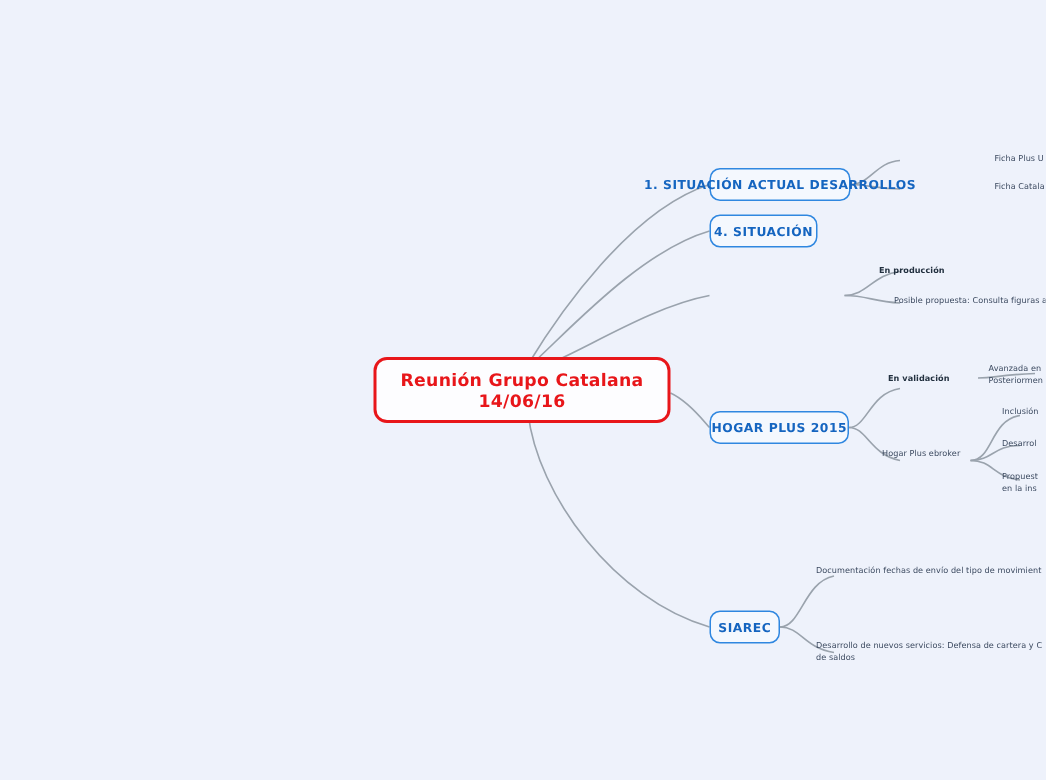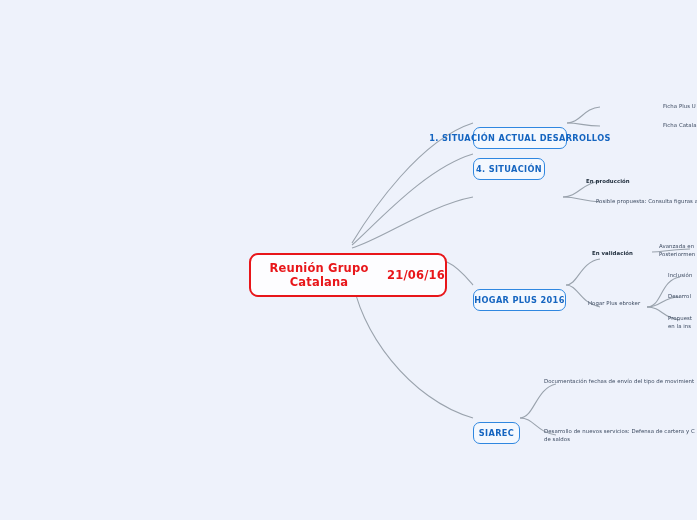--- a/index.html
+++ b/index.html
@@ -28,21 +28,20 @@
     height: 520px;
     pointer-events: none;
   }
   .node {
     position: absolute;
     box-sizing: border-box;
     display: flex;
     align-items: center;
     justify-content: center;
     text-align: center;
-    margin-top: 15px;
   }
   
   .root {
     border: 2px solid #e8161a;
     border-radius: 9px;
     background: #fdfdff;
     color: #e8161a;
     font-weight: bold;
     font-size: 11.5px;
     line-height: 14px;
@@ -99,36 +98,36 @@
       <path d="M652,252 C 664,252 664,250 690,249"></path>
       <path d="M647,307 C 662,307 660,280 680,277"></path>
       <path d="M647,307 C 662,307 662,297 680,297"></path>
       <path d="M647,307 C 662,307 662,318 680,320"></path>
 
       <path d="M520,418 C 534,418 536,388 556,384"></path>
       <path d="M520,418 C 534,418 536,432 556,435"></path>
     </g>
   </svg>
 
-  <div class="node root" style="left:249px; top:238px; width:198px; height:44px; flex-direction:row;">
+  <div class="node root" style="left:249px; top:238px; width:198px; height:44px; flex-direction:column;">
     <span>Reunión Grupo Catalana</span>
-    <span>21/06/16</span>
+    <span>14/06/16</span>
   </div>
 
   <div class="node lvl1" style="left:473px; top:112px; width:94px; height:22px;">
     <span>1. SITUACIÓN ACTUAL DESARROLLOS</span>
   </div>
 
   <div class="node lvl1" style="left:473px; top:143px; width:72px; height:22px;">
     <span>4. SITUACIÓN</span>
   </div>
 
 
   <div class="node lvl1" style="left:473px; top:274px; width:93px; height:22px;">
-    <span>HOGAR PLUS 2016</span>
+    <span>HOGAR PLUS 2015</span>
   </div>
 
   <div class="node lvl1" style="left:473px; top:407px; width:47px; height:22px;text-align:right;">
     <span>SIAREC</span>
   </div>
 
   <div class="leaf" style="left:663px; top:103px;">
     <div>Ficha Plus U</div>
   </div>
   <div class="leaf" style="left:663px; top:122px;">

